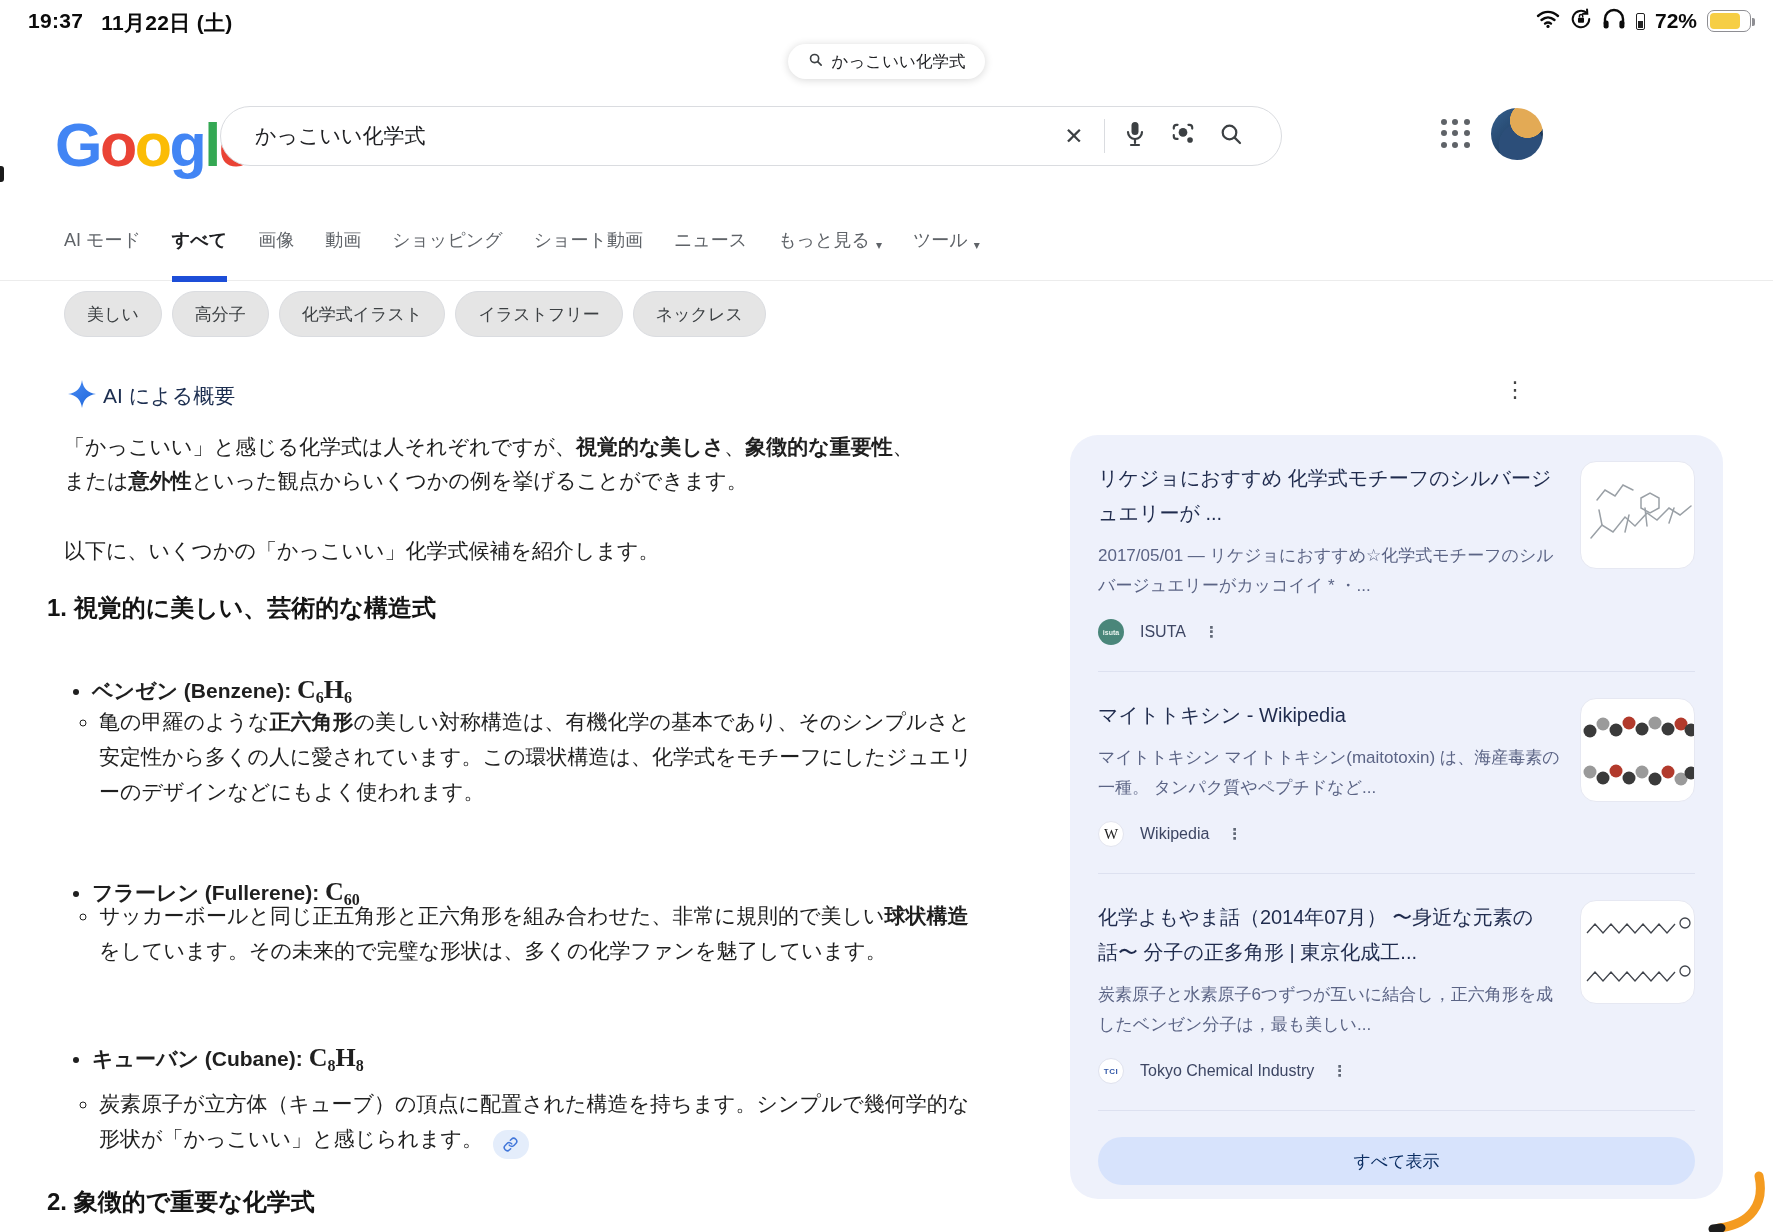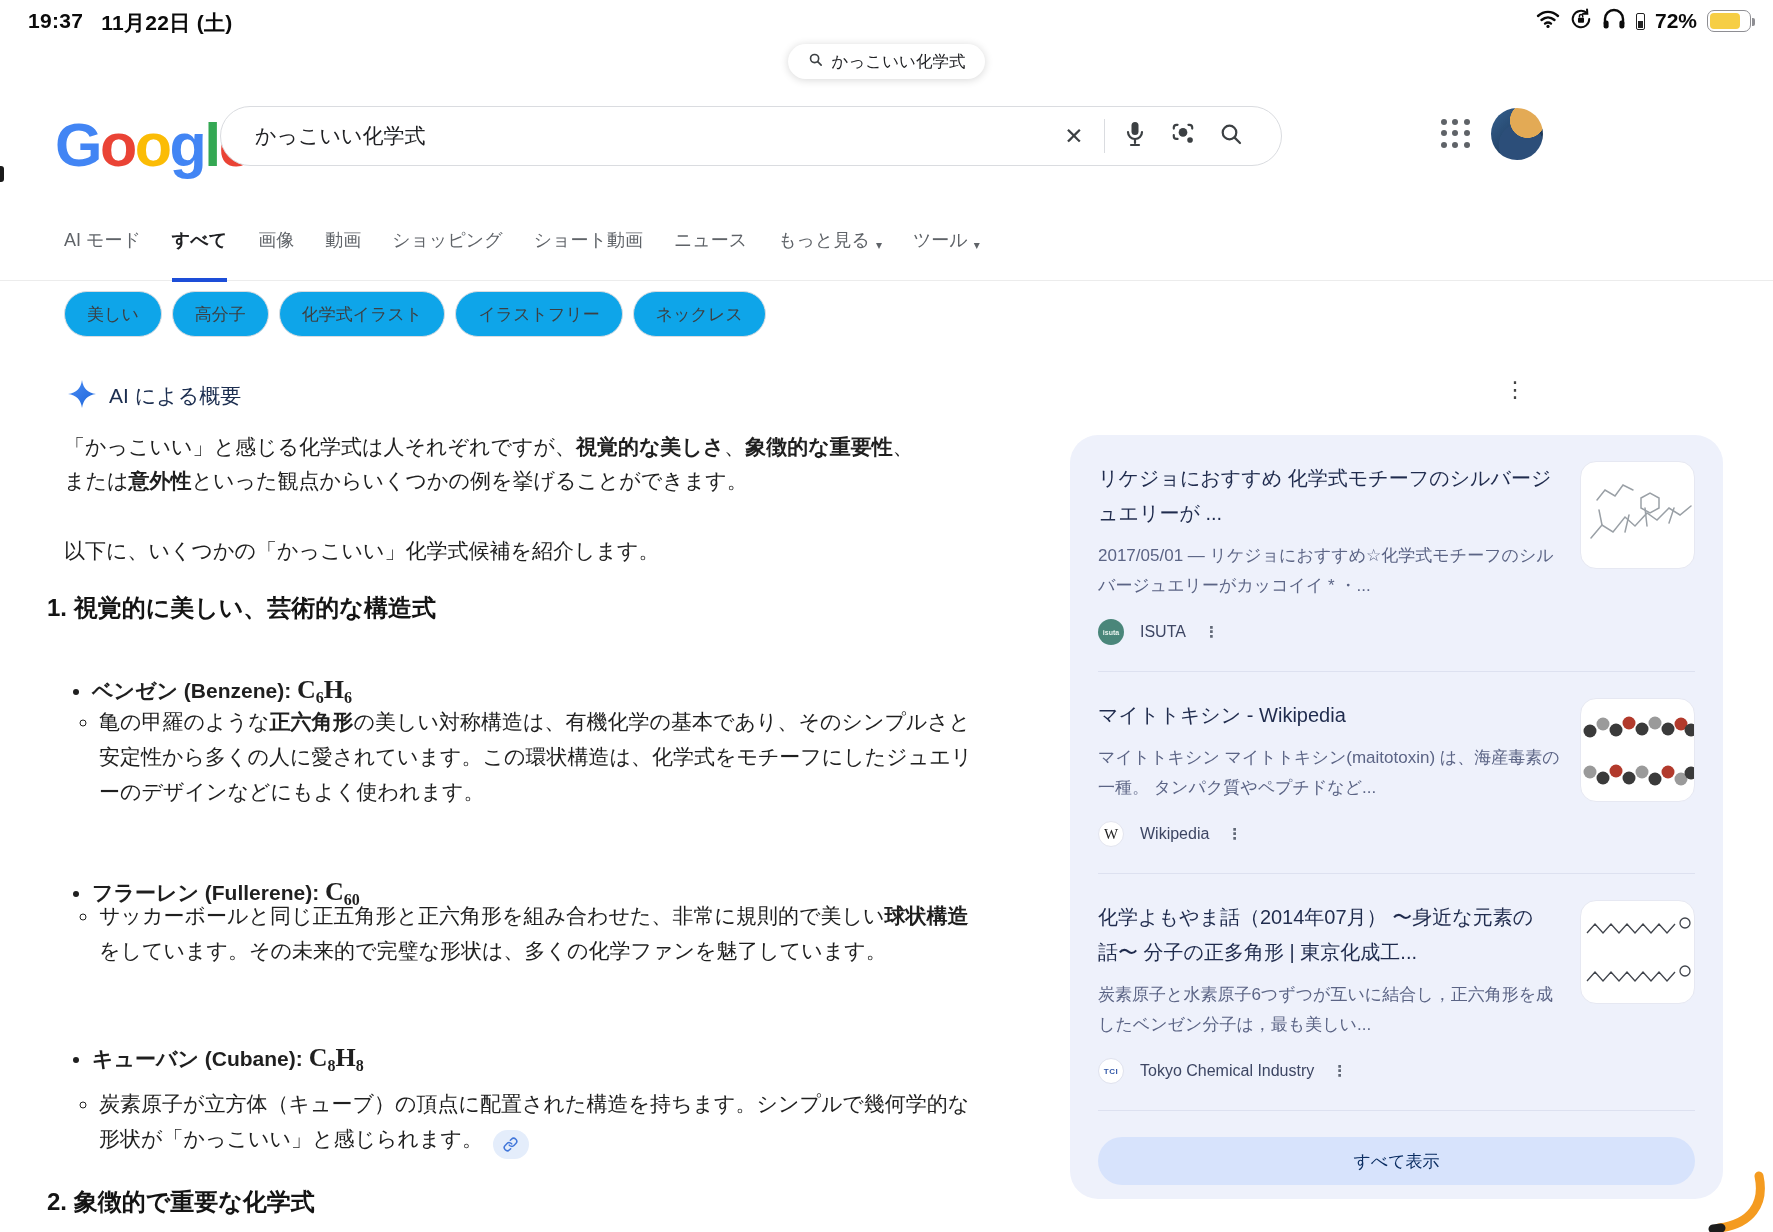--- a/index.html
+++ b/index.html
@@ -40,30 +40,30 @@
   #gridicon i { width:6px; height:6px; border-radius:50%; background:#5f6368; }
   #avatar { left:1491px; top:108px; width:52px; height:52px; border-radius:50%;
     background: radial-gradient(circle at 70% 24%, #e3aa55 0 32%, rgba(0,0,0,0) 33%),
                 radial-gradient(circle at 58% 72%, #2c4e79 0 46%, rgba(0,0,0,0) 47%),
                 linear-gradient(135deg,#35608f,#122944); }
 
   
   #tabsline { left:0; top:280px; width:1773px; height:1px; background:#ececec; }
   #tabs { left:64px; top:228px; display:flex; gap:31px; font-size:18px; color:#5f6368; }
   .tab { line-height:24px; padding-bottom:25px; cursor:pointer; display:flex; align-items:flex-start; gap:6px; }
-  .tab.sel { color:#202124; font-weight:700; border-bottom:4px solid #1d4ed8; padding-bottom:21px; }
+  .tab.sel { color:#202124; font-weight:700; border-bottom:6px solid #1d4ed8; padding-bottom:21px; }
   .caret { font-size:12px; color:#5f6368; margin-top:5px; }
 
   
   #chips { left:64px; top:291px; display:flex; gap:10px; }
-  .chip { height:46px; border:1px solid #dadce0; border-radius:23px; background:#0ea5e9; display:flex;
+  .chip { height:46px; border:1px solid #dadce0; border-radius:23px; background:#e5e5e5; display:flex;
     align-items:center; padding:0 22px; font-size:17px; color:#3c4043; cursor:pointer; }
 
   
-  #aihead { left:68px; top:380px; display:flex; align-items:center; gap:13px;justify-content:center; }
+  #aihead { left:68px; top:380px; display:flex; align-items:center; gap:7px;justify-content:center; }
   #ailabel { font-size:21px; color:#1b2d4f; }
   #aikebab { left:1504px; top:378px; font-size:22px; color:#444; letter-spacing:0; cursor:pointer; line-height:24px; }
   .body-txt { font-size:21px; line-height:34px; color:#1f1f1f; }
   #p1 { left:64px; top:430px; width:860px; }
   #p2 { left:64px; top:534px; width:900px; }
   .h2x { left:47px; font-size:24px; font-weight:700; color:#141414; }
   #h1x { top:592px; }
   #h2b { top:1186px; }
   .b { font-weight:700; }
   .formula { font-family:"Liberation Serif","DejaVu Serif",serif; font-weight:700; font-size:26px; }

